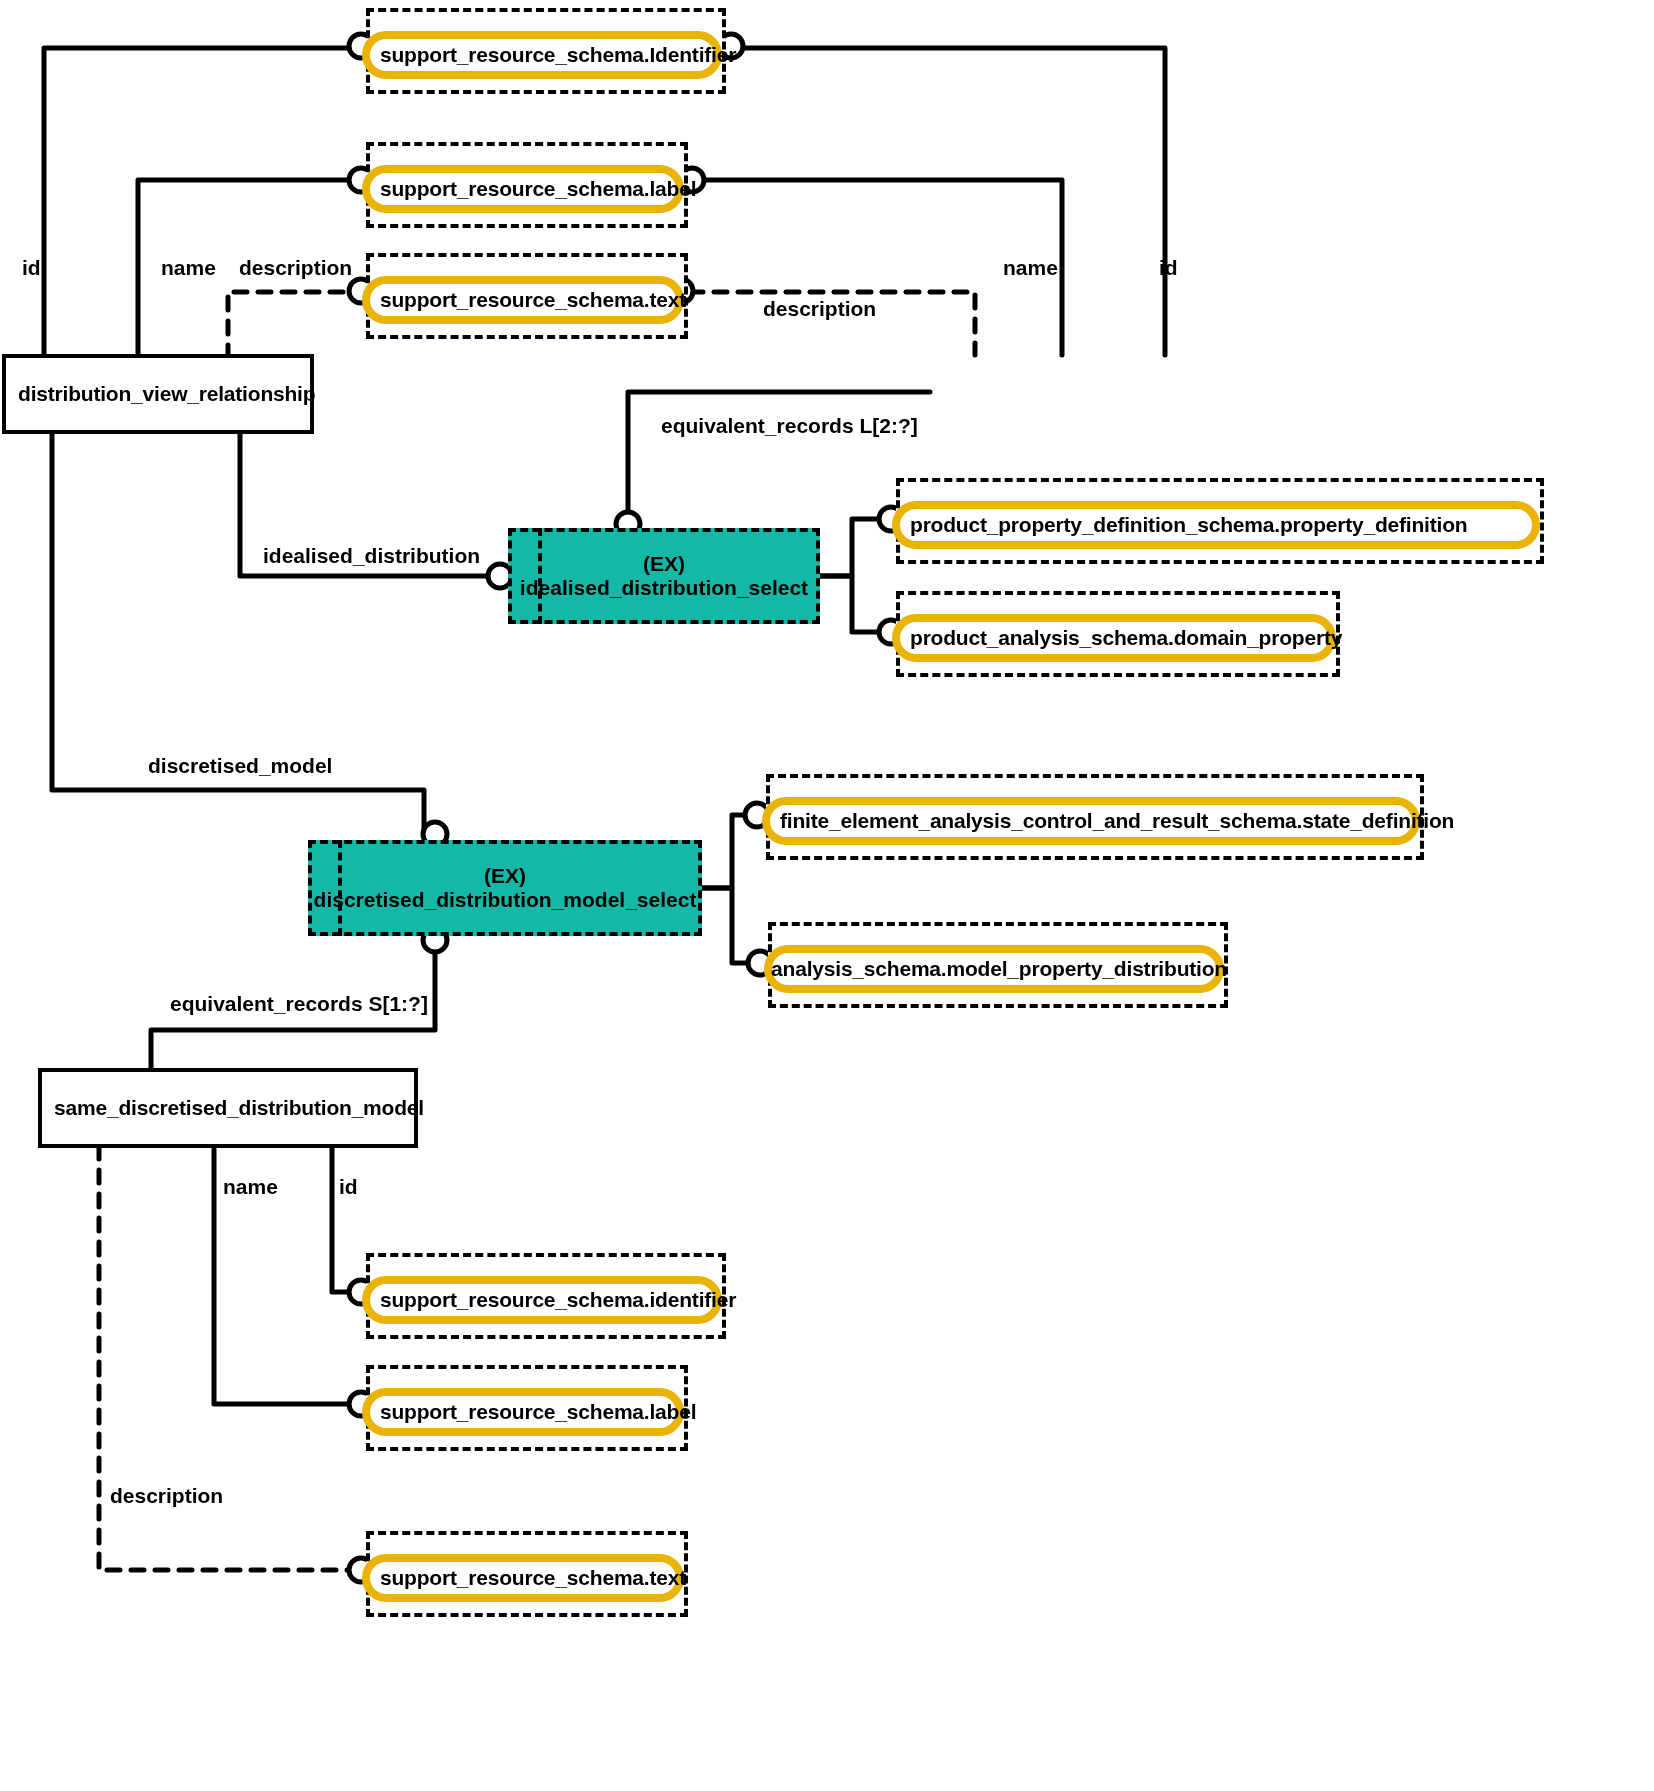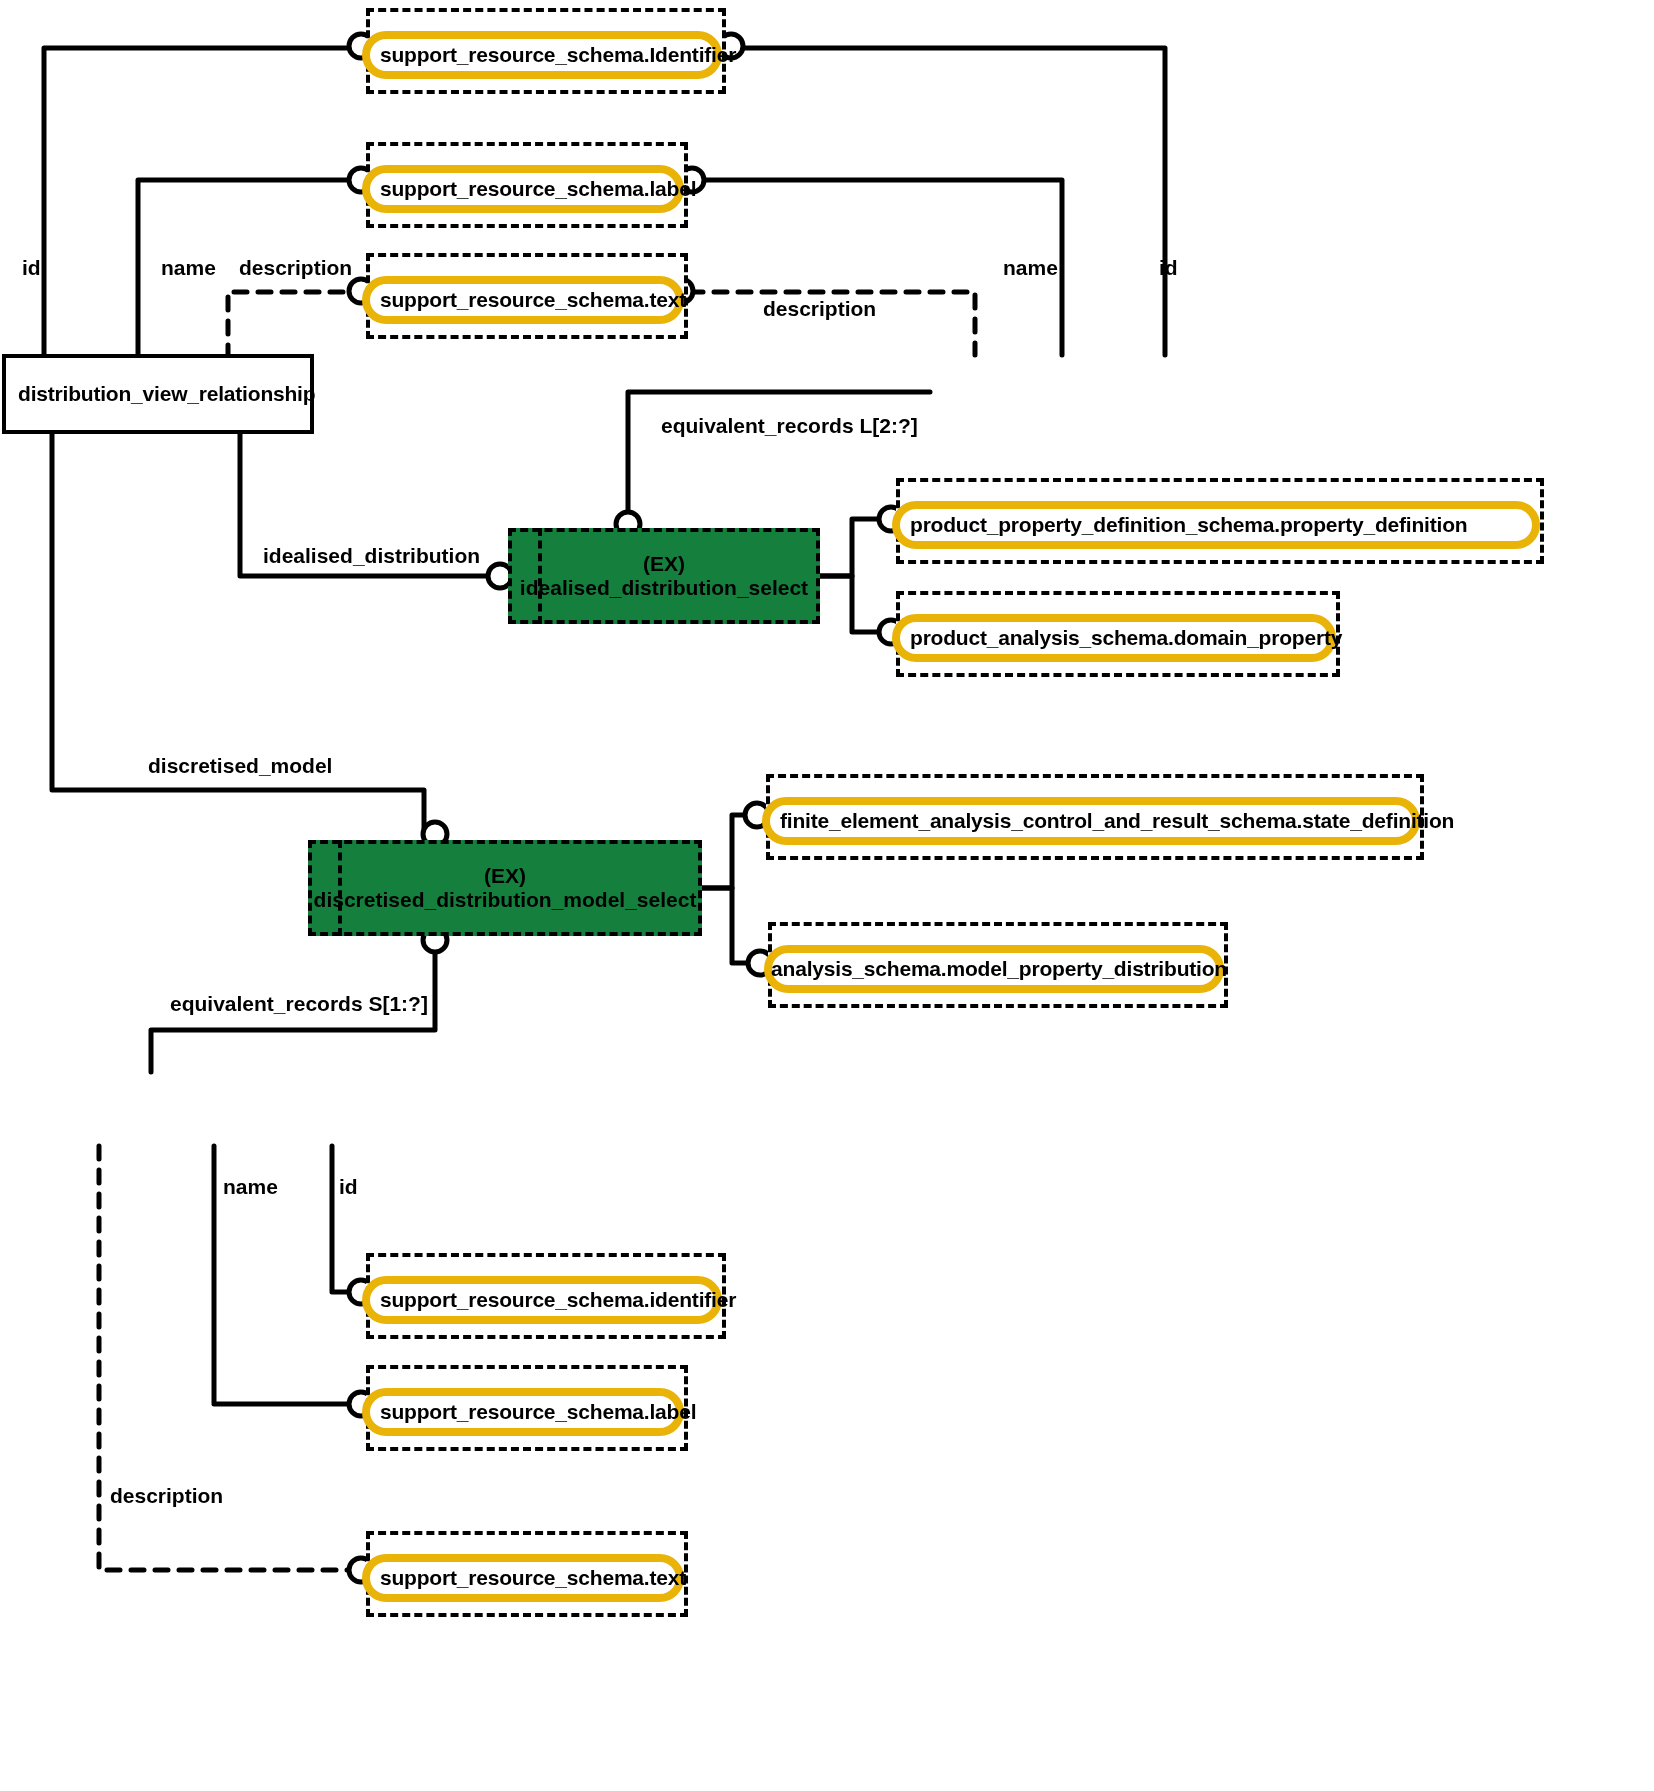--- a/index.html
+++ b/index.html
@@ -37,21 +37,21 @@
     color: #000;
     padding-left: 12px;
     white-space: nowrap;
     letter-spacing: -0.2px;
   }
   
   .selbox {
     position: absolute;
     box-sizing: border-box;
     border: 4px dashed #000;
-    background: #15803d;
+    background: #14b8a6;
     z-index: 5;
     display: flex;
     flex-direction: column;
     align-items: center;
     justify-content: center;
   }
   .selbox .ex {
     font-size: 21px;
     font-weight: bold;
     color: #000;
@@ -232,20 +232,23 @@
     <div class="pill" style="left:-8px; top:19px; width:322px; height:48px;">
       <span>support_resource_schema.text</span>
     </div>
   </div>
 
   <div class="entity" style="left:2px; top:354px; width:312px; height:80px;">
     <span class="txt">distribution_view_relationship</span>
   </div>
 
 
+  <div class="entity" style="left:38px; top:1068px; width:380px; height:80px;">
+    <span class="txt">same_discretised_distribution_model</span>
+  </div>
 
   <div class="selbox" style="left:508px; top:528px; width:312px; height:96px;">
     <div class="leftbar"></div>
     <div class="ex">(EX)</div>
     <div class="nm">idealised_distribution_select</div>
   </div>
 
   <div class="selbox" style="left:308px; top:840px; width:394px; height:96px;">
     <div class="leftbar"></div>
     <div class="ex">(EX)</div>

